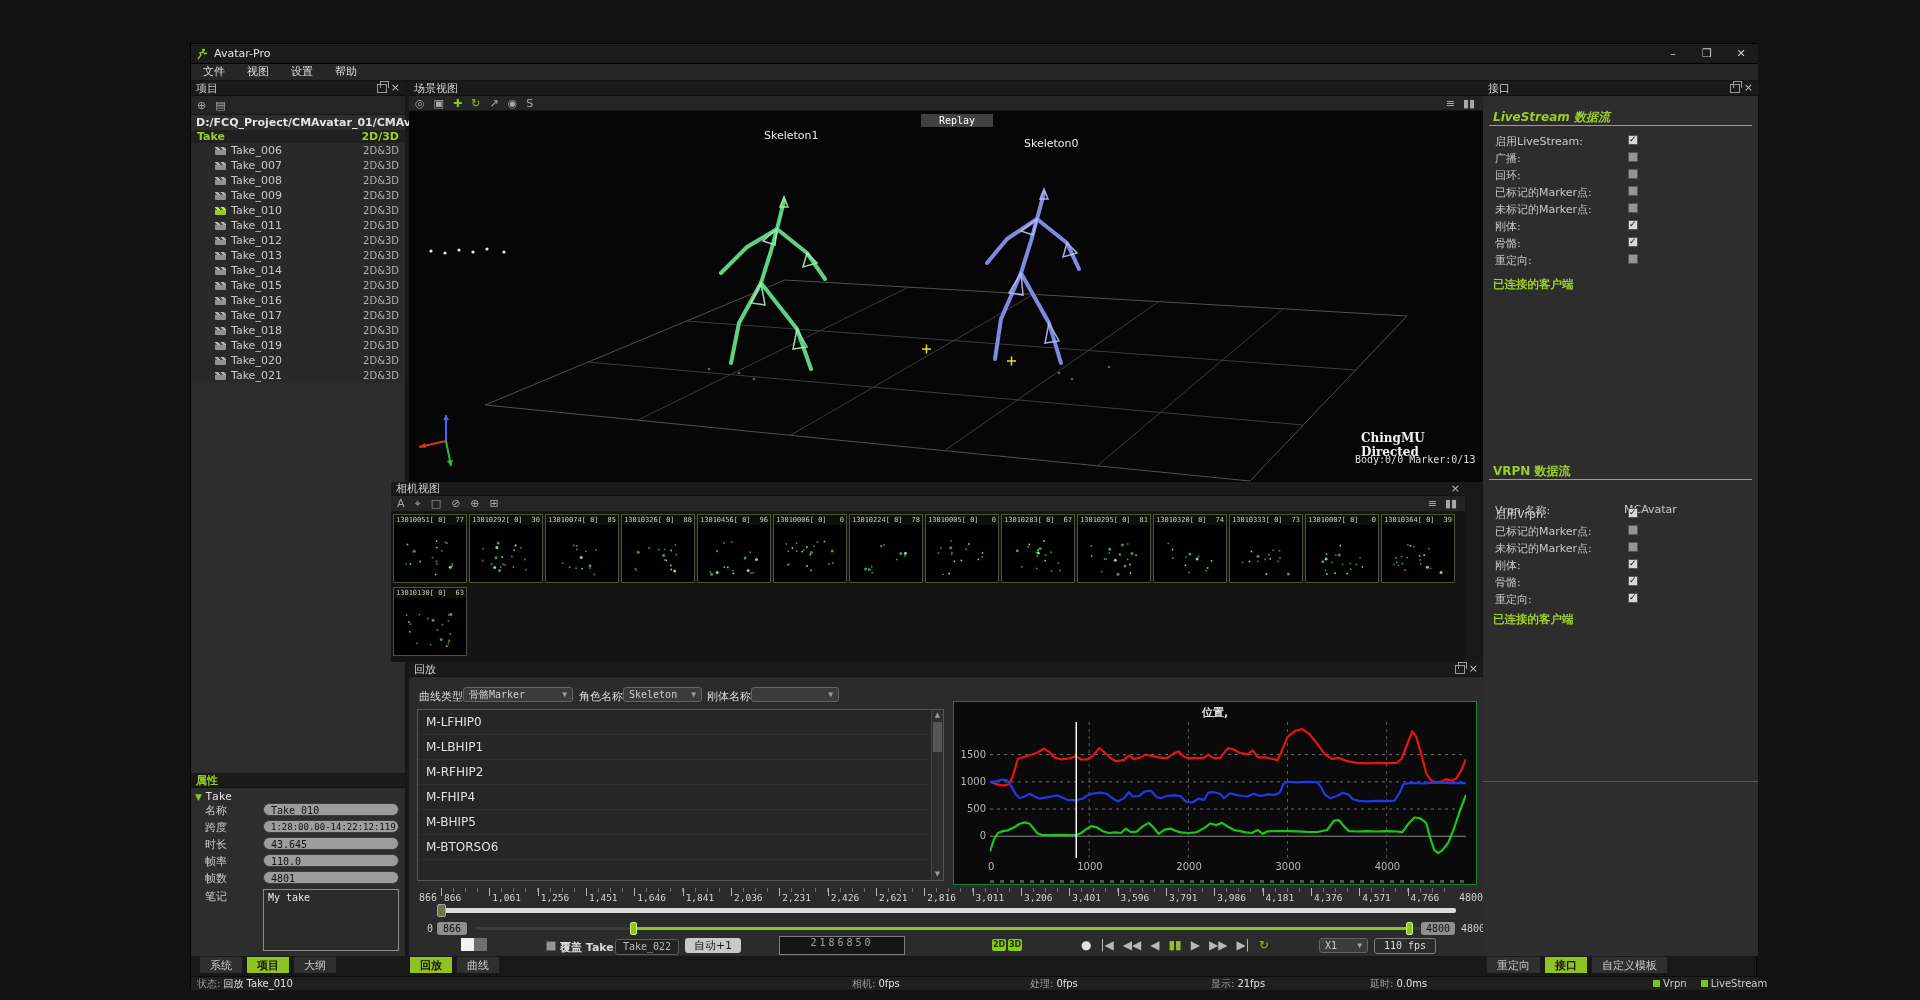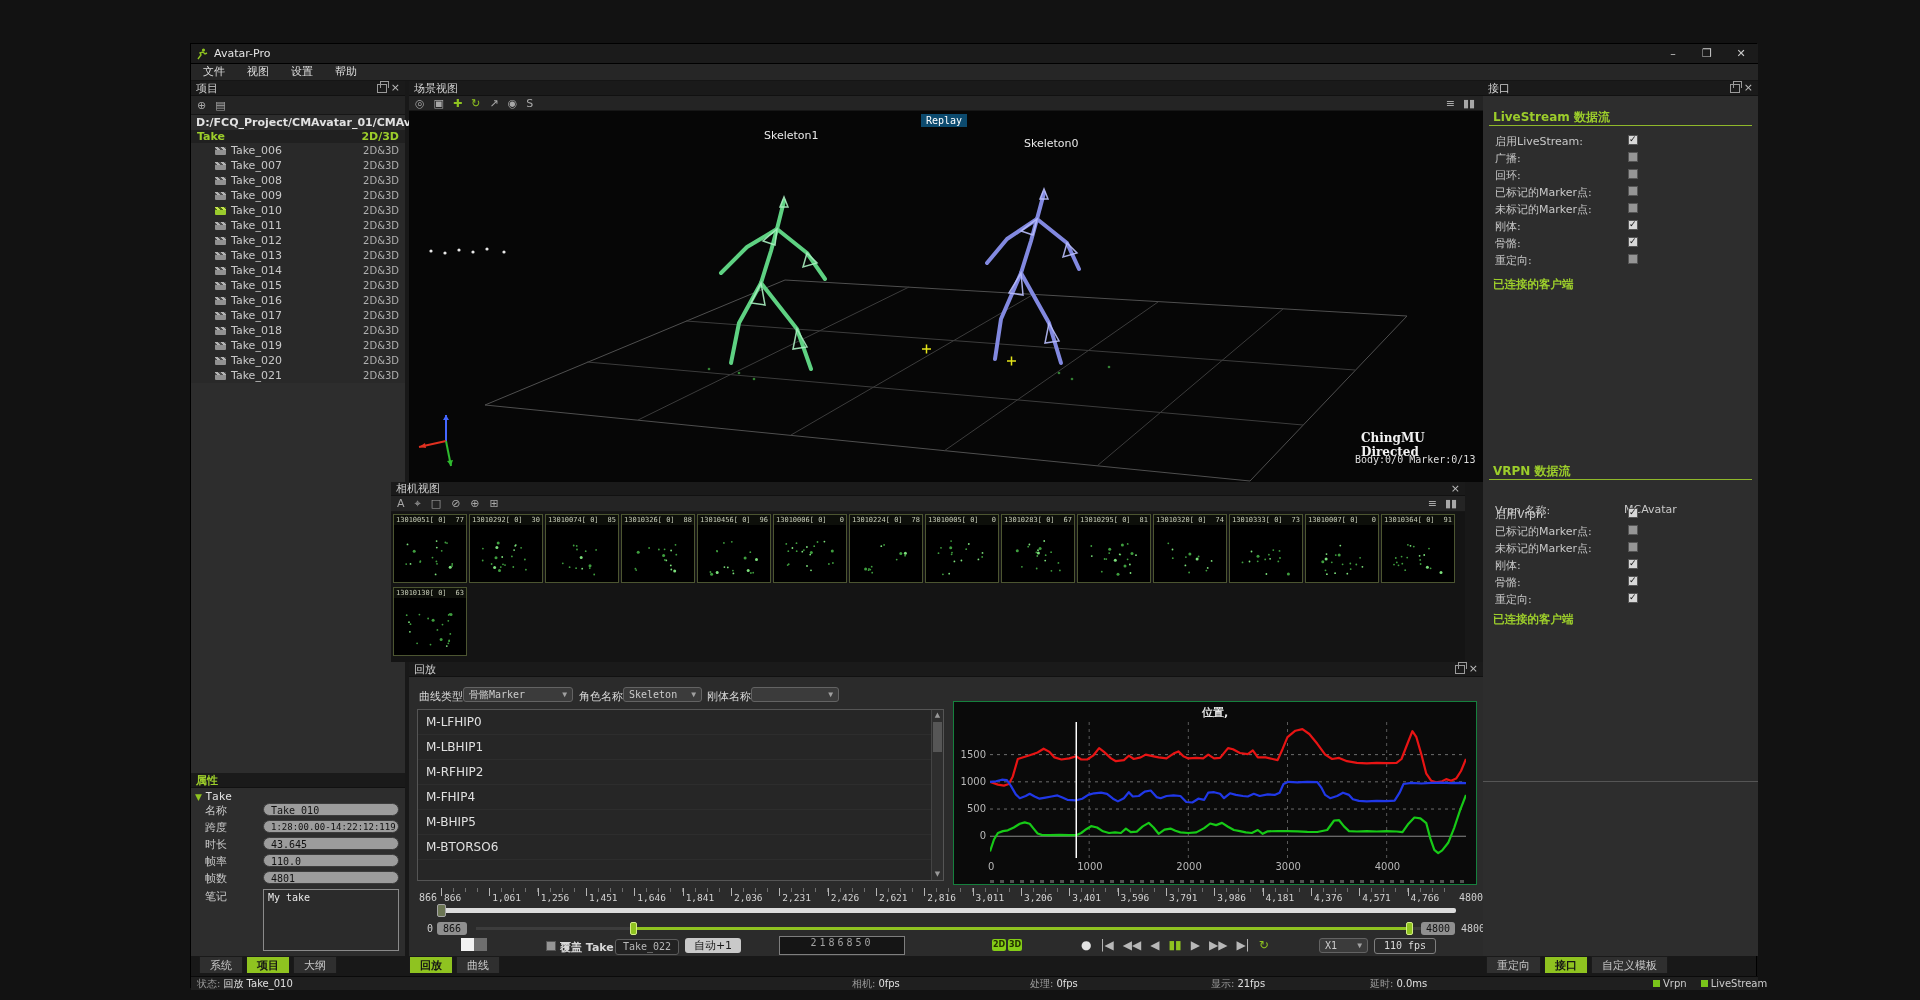--- a/index.html
+++ b/index.html
@@ -38,21 +38,21 @@
   .plabel{color:#c8c8c8;font-size:11px;}
   .pin{background:#9c9c9c;border:1px solid #3c3c3c;border-radius:7px;color:#111;font-family:"DejaVu Sans Mono",monospace;font-size:10px;padding:0 7px;height:13px;line-height:13px;box-sizing:border-box;overflow:hidden;white-space:nowrap;}
   .notes{background:#2b2b2b;border:1px solid #8a8a8a;color:#e8e8e8;font-family:"DejaVu Sans Mono",monospace;font-size:10px;padding:2px 4px;box-sizing:border-box;}
   
   .tabrow{display:flex;gap:3px;align-items:flex-end;}
   .tab{background:#2f2f2f;color:#c8c8c8;font-size:11px;height:16px;display:flex;align-items:center;justify-content:center;padding:0 10px;border:1px solid #1a1a1a;border-bottom:none;}
   .tab.active{background:#8fc320;color:#151515;font-weight:bold;}
   
   .viewport{background:#060606;position:absolute;overflow:hidden;}
   .vp-label{position:absolute;color:#e8e8e8;font-size:11px;}
-  .badge{position:absolute;background:#0c4a6e;color:#ffffff;font-size:10px;padding:0 5px;line-height:13px;font-family:"DejaVu Sans Mono",monospace;}
+  .badge{position:absolute;background:#404040;color:#ffffff;font-size:10px;padding:0 18px;line-height:13px;font-family:"DejaVu Sans Mono",monospace;}
   .wm{position:absolute;color:#f2f2f2;font-weight:bold;font-size:12px;font-family:"DejaVu Serif","Liberation Serif",serif;}
   .wm2{position:absolute;color:#dddddd;font-size:10px;font-family:"DejaVu Sans Mono",monospace;}
   
   .camrow{display:flex;gap:2px;position:absolute;}
   .cam{width:74px;flex:none;border:1px solid #4c5531;background:#000;box-sizing:border-box;}
   .cam .cl{height:10px;background:#0d0f0a;display:flex;justify-content:space-between;align-items:center;padding:0 2px;color:#c7cdb8;font-size:7px;font-family:"DejaVu Sans Mono",monospace;white-space:nowrap;overflow:hidden;}
   .cam svg{display:block;}
   
   .dd{background:#3b3b3b;border:1px solid #636363;border-radius:3px;color:#cccccc;font-size:10px;display:flex;align-items:center;justify-content:space-between;padding:0 5px;height:15px;box-sizing:border-box;position:absolute;}
   .dd .arr{color:#a0a0a0;font-size:8px;margin-left:4px;}
@@ -705,21 +705,21 @@
             <circle cx="54.1" cy="32.8" r="0.9" fill="#3f9f3f"></circle>
             <circle cx="56.4" cy="41.8" r="0.9" fill="#7ce07c"></circle>
             <circle cx="41.3" cy="48.7" r="0.9" fill="#7ce07c"></circle>
             <circle cx="16.8" cy="36.7" r="1.5" fill="#3f9f3f"></circle>
             <circle cx="44.7" cy="44.1" r="0.9" fill="#3f9f3f"></circle>
           </svg>
   </div>
         <div class="cam">
     <div class="cl">
             <span class="cam-id">13010364[ 0]</span>
-            <span class="cam-fps">91</span>
+            <span class="cam-fps">39</span>
           </div>
     <svg class="cam-body" width="72" height="57">
             <circle cx="13.8" cy="33.0" r="0.9" fill="#3f9f3f"></circle>
             <circle cx="42.2" cy="30.0" r="0.9" fill="#7ce07c"></circle>
             <circle cx="48.6" cy="43.3" r="0.9" fill="#3f9f3f"></circle>
             <circle cx="47.0" cy="23.6" r="0.9" fill="#3f9f3f"></circle>
             <circle cx="28.5" cy="20.8" r="0.9" fill="#7ce07c"></circle>
             <circle cx="20.3" cy="38.7" r="0.9" fill="#3f9f3f"></circle>
             <circle cx="37.6" cy="30.8" r="0.9" fill="#7ce07c"></circle>
             <circle cx="23.2" cy="45.2" r="0.9" fill="#3f9f3f"></circle>
@@ -958,21 +958,21 @@
     </div>
 
   <div class="abs panel" style="left:1292px;top:37px;width:275px;height:875px;">
     <div class="phead">
       <span>接口</span>
       <span class="sp">
           <span class="wfloat"></span>
           <span class="wclose">×</span>
         </span>
     </div>
-    <span class="ihead" style="top:28px;">LiveStream 数据流</span>
+    <span class="ihead" style="top:28px;font-style:italic;">LiveStream 数据流</span>
     <div class="iline" style="top:44px;"></div>
     <div class="abs" style="left:0;top:51px;width:275px;">
         <div class="iface-row">
     <span class="lbl">启用LiveStream:</span>
     <span class="cb checked"></span>
   </div>
         <div class="iface-row">
     <span class="lbl">广播:</span>
     <span class="cb"></span>
   </div>

